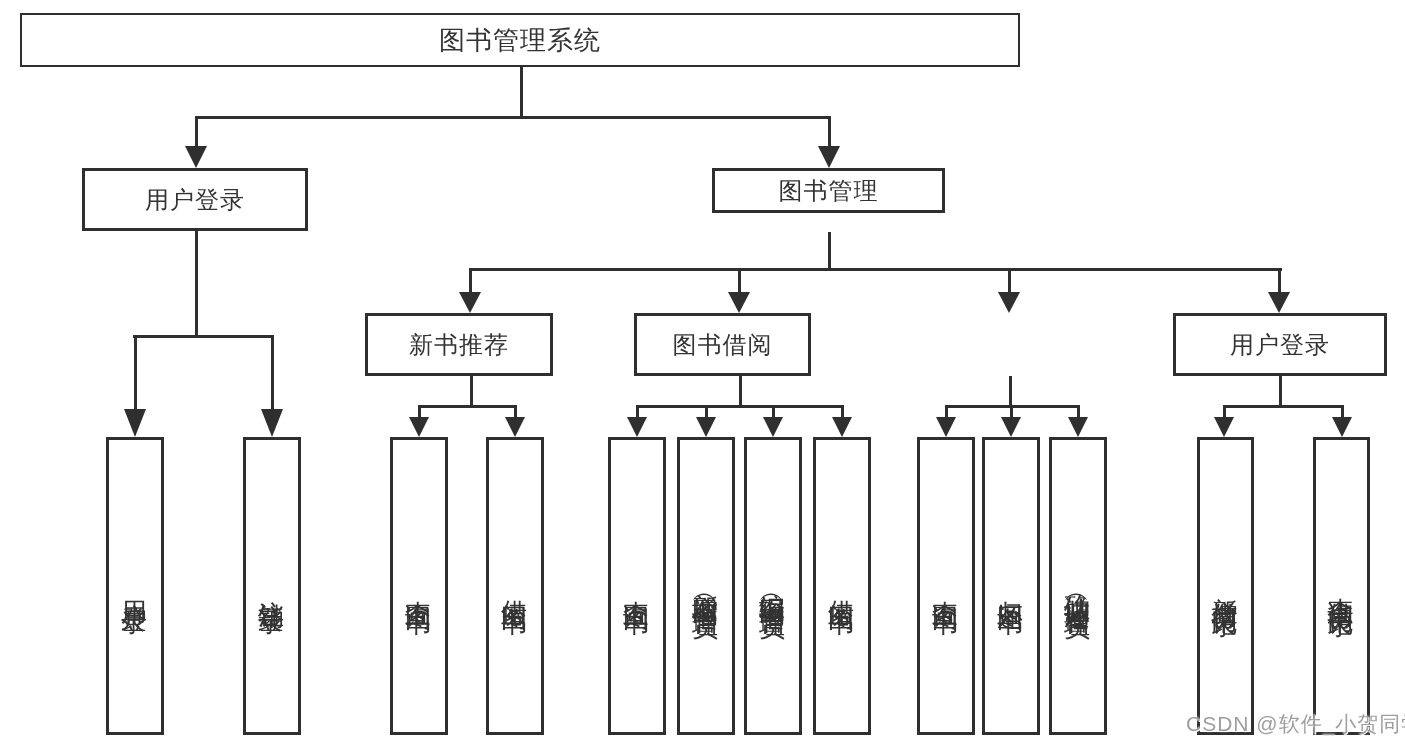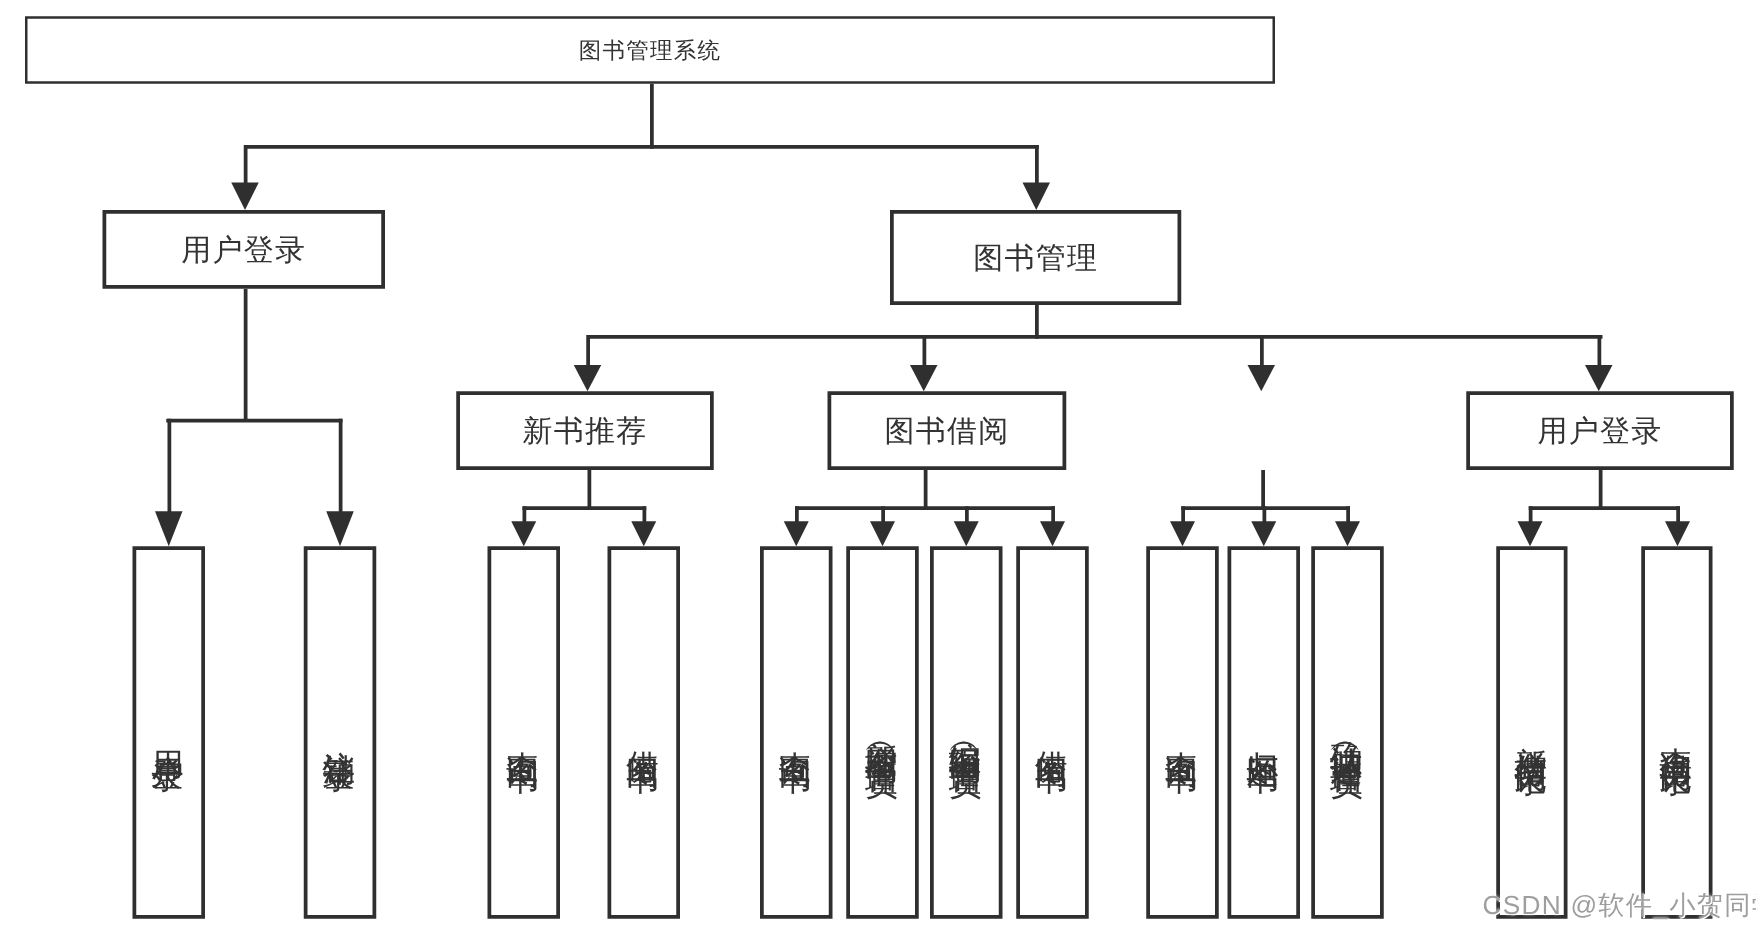--- a/index.html
+++ b/index.html
@@ -14,21 +14,21 @@
   .box{
     position:absolute;
     border:3px solid var(--color-line,#2f2f2f);
     background:#fff;
     box-sizing:border-box;
     display:flex;align-items:center;justify-content:center;
     font-size:24px;
     letter-spacing:1px;
     z-index:2;
   }
-  .box.root{border-width:2px;font-size:18px;text-align:center;}
+  .box.root{border-width:2px;font-size:26px;text-align:center;}
   .vbox{
     position:absolute;
     border:3px solid var(--color-line,#2f2f2f);
     background:#fff;
     box-sizing:border-box;
     display:flex;align-items:center;justify-content:center;
     writing-mode:vertical-rl;
     text-orientation:mixed;
     font-size:26px;
     letter-spacing:3px;
@@ -64,42 +64,42 @@
   <div class="box root" style="left:20px;top:13px;width:1000px;height:54px;">图书管理系统</div>
 
   <div class="vl" style="left:520px;top:66px;height:53px;"></div>
   <div class="hl" style="left:196px;top:116px;width:635px;"></div>
   <div class="vl" style="left:195px;top:116px;height:32px;"></div>
   <div class="ah ah-root" style="left:185px;top:146px;"></div>
   <div class="vl" style="left:828px;top:116px;height:32px;"></div>
   <div class="ah ah-root" style="left:818px;top:146px;"></div>
 
   <div class="box" style="left:82px;top:168px;width:226px;height:63px;">用户登录</div>
-  <div class="box" style="left:712px;top:168px;width:233px;height:76px;">图书管理</div>
+  <div class="box" style="left:712px;top:168px;width:233px;height:45px;">图书管理</div>
 
   <div class="vl" style="left:195px;top:231px;height:106px;"></div>
   <div class="hl" style="left:133px;top:335px;width:141px;"></div>
   <div class="vl" style="left:134px;top:335px;height:76px;"></div>
   <div class="ah ah-l2" style="left:124px;top:409px;"></div>
   <div class="vl" style="left:271px;top:335px;height:76px;"></div>
   <div class="ah ah-l2" style="left:261px;top:409px;"></div>
 
   <div class="vl" style="left:828px;top:232px;height:39px;"></div>
   <div class="hl" style="left:470px;top:268px;width:812px;"></div>
   <div class="vl" style="left:469px;top:268px;height:26px;"></div>
   <div class="ah ah-b2" style="left:459px;top:292px;"></div>
   <div class="vl" style="left:738px;top:268px;height:26px;"></div>
   <div class="ah ah-b2" style="left:728px;top:292px;"></div>
   <div class="vl" style="left:1008px;top:268px;height:26px;"></div>
   <div class="ah ah-b2" style="left:998px;top:292px;"></div>
   <div class="vl" style="left:1278px;top:268px;height:26px;"></div>
   <div class="ah ah-b2" style="left:1268px;top:292px;"></div>
 
-  <div class="box" style="left:365px;top:313px;width:206px;height:63px;">新书推荐</div>
-  <div class="box" style="left:662px;top:313px;width:191px;height:63px;">图书借阅</div>
+  <div class="box" style="left:365px;top:313px;width:188px;height:63px;">新书推荐</div>
+  <div class="box" style="left:634px;top:313px;width:177px;height:63px;">图书借阅</div>
   <div class="box" style="left:1173px;top:313px;width:214px;height:63px;">用户登录</div>
 
   <div class="vl" style="left:470px;top:376px;height:32px;"></div>
   <div class="hl" style="left:418px;top:405px;width:99px;"></div>
   <div class="vl" style="left:418px;top:405px;height:13px;"></div>
   <div class="ah" style="left:409px;top:417px;"></div>
   <div class="vl" style="left:514px;top:405px;height:13px;"></div>
   <div class="ah" style="left:505px;top:417px;"></div>
 
   <div class="vl" style="left:739px;top:376px;height:32px;"></div>

